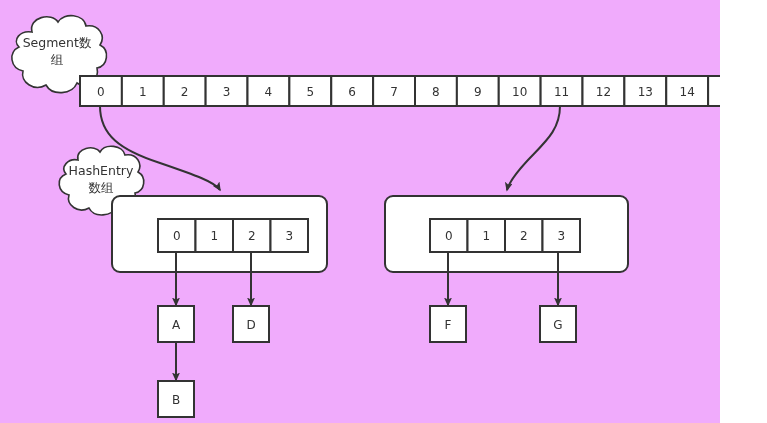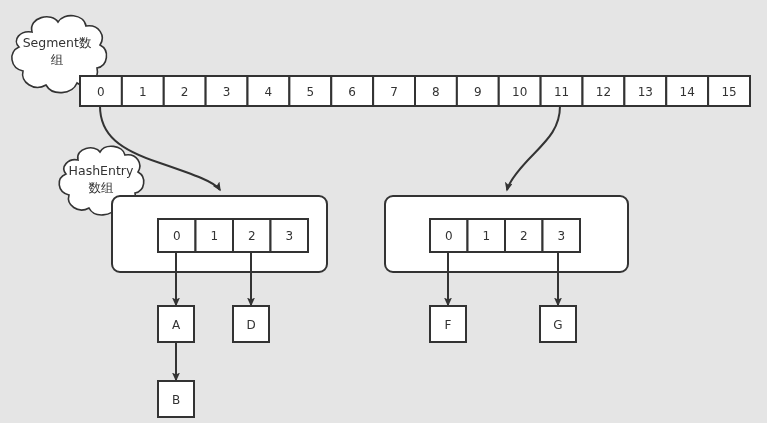--- a/index.html
+++ b/index.html
@@ -8,23 +8,22 @@
     background: #ffffff;
   }
   body {
     font-family: "DejaVu Sans", "Liberation Sans", sans-serif;
     color: #333333;
   }
   #canvas {
     position: relative;
     width: 720px;
     height: 423px;
-    background: #e5e5e5;
+    background: #f0abfc;
     overflow: hidden;
-    padding-left: 47px;
   }
   #diagram-svg {
     position: absolute;
     left: 0;
     top: 0;
     width: 767px;
     height: 423px;
   }
   .shape-stroke {
     fill: #ffffff;

